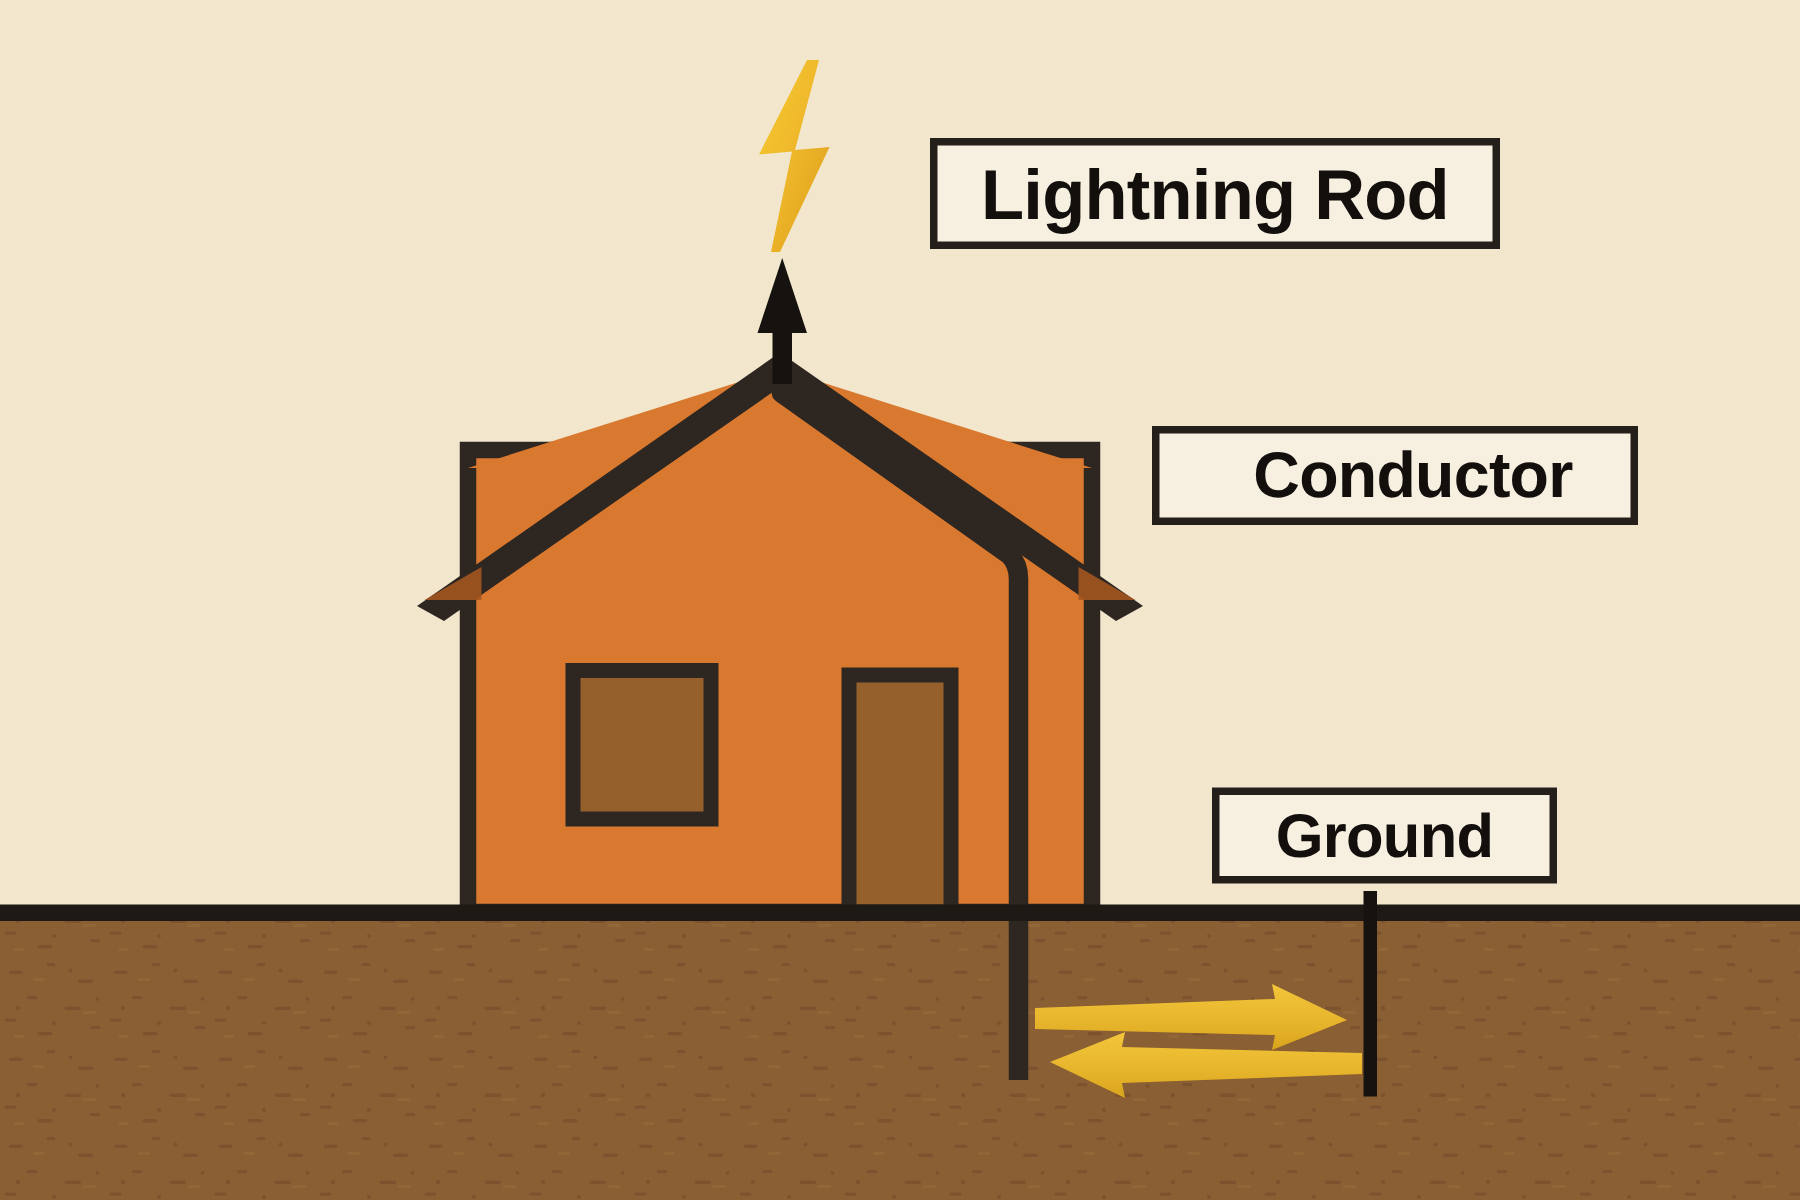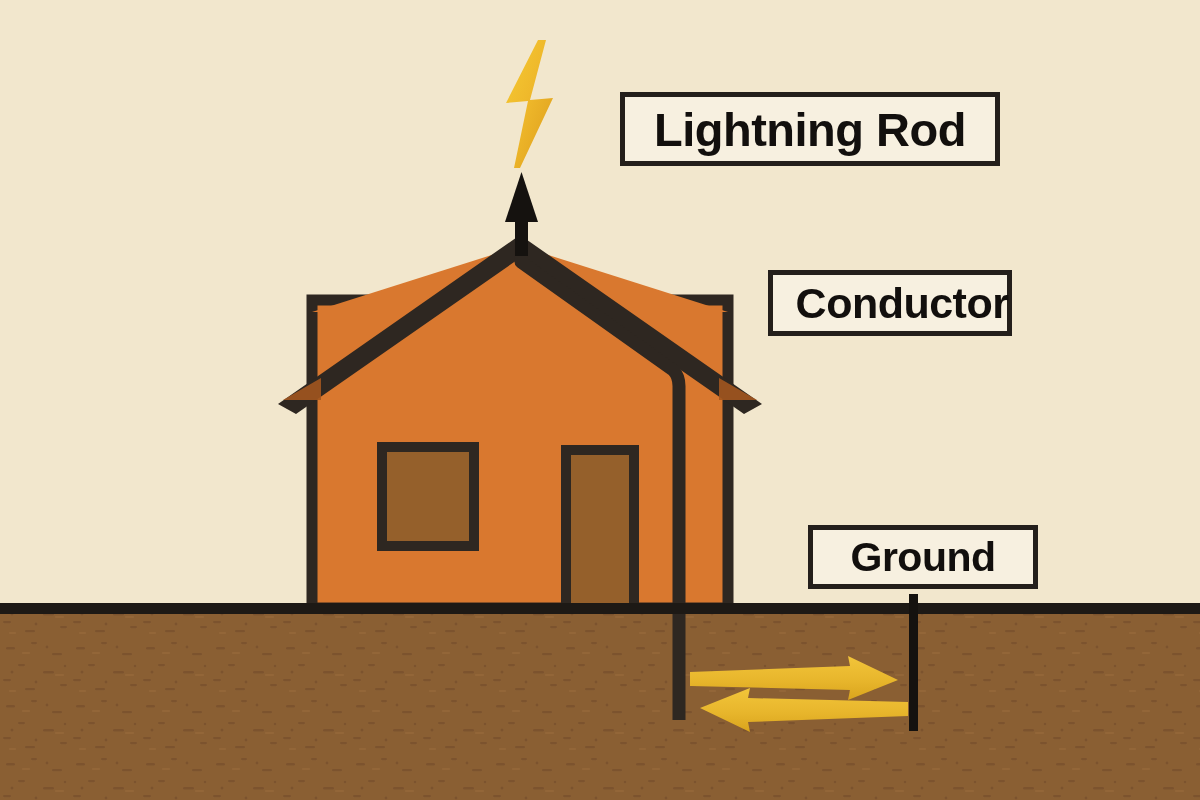--- a/index.html
+++ b/index.html
@@ -43,22 +43,22 @@
   }
   #label-lightning-rod {
     left: 620px;
     top: 92px;
     width: 380px;
     height: 74px;
     font-size: 47px;
   }
   #label-conductor {
     left: 768px;
-    top: 270px;
-    width: 244px;
+    top: 284px;
+    width: 324px;
     height: 66px;
     font-size: 43px;
     padding-left: 24px;
   }
   #label-ground {
     left: 808px;
     top: 525px;
     width: 230px;
     height: 64px;
     font-size: 41px;

